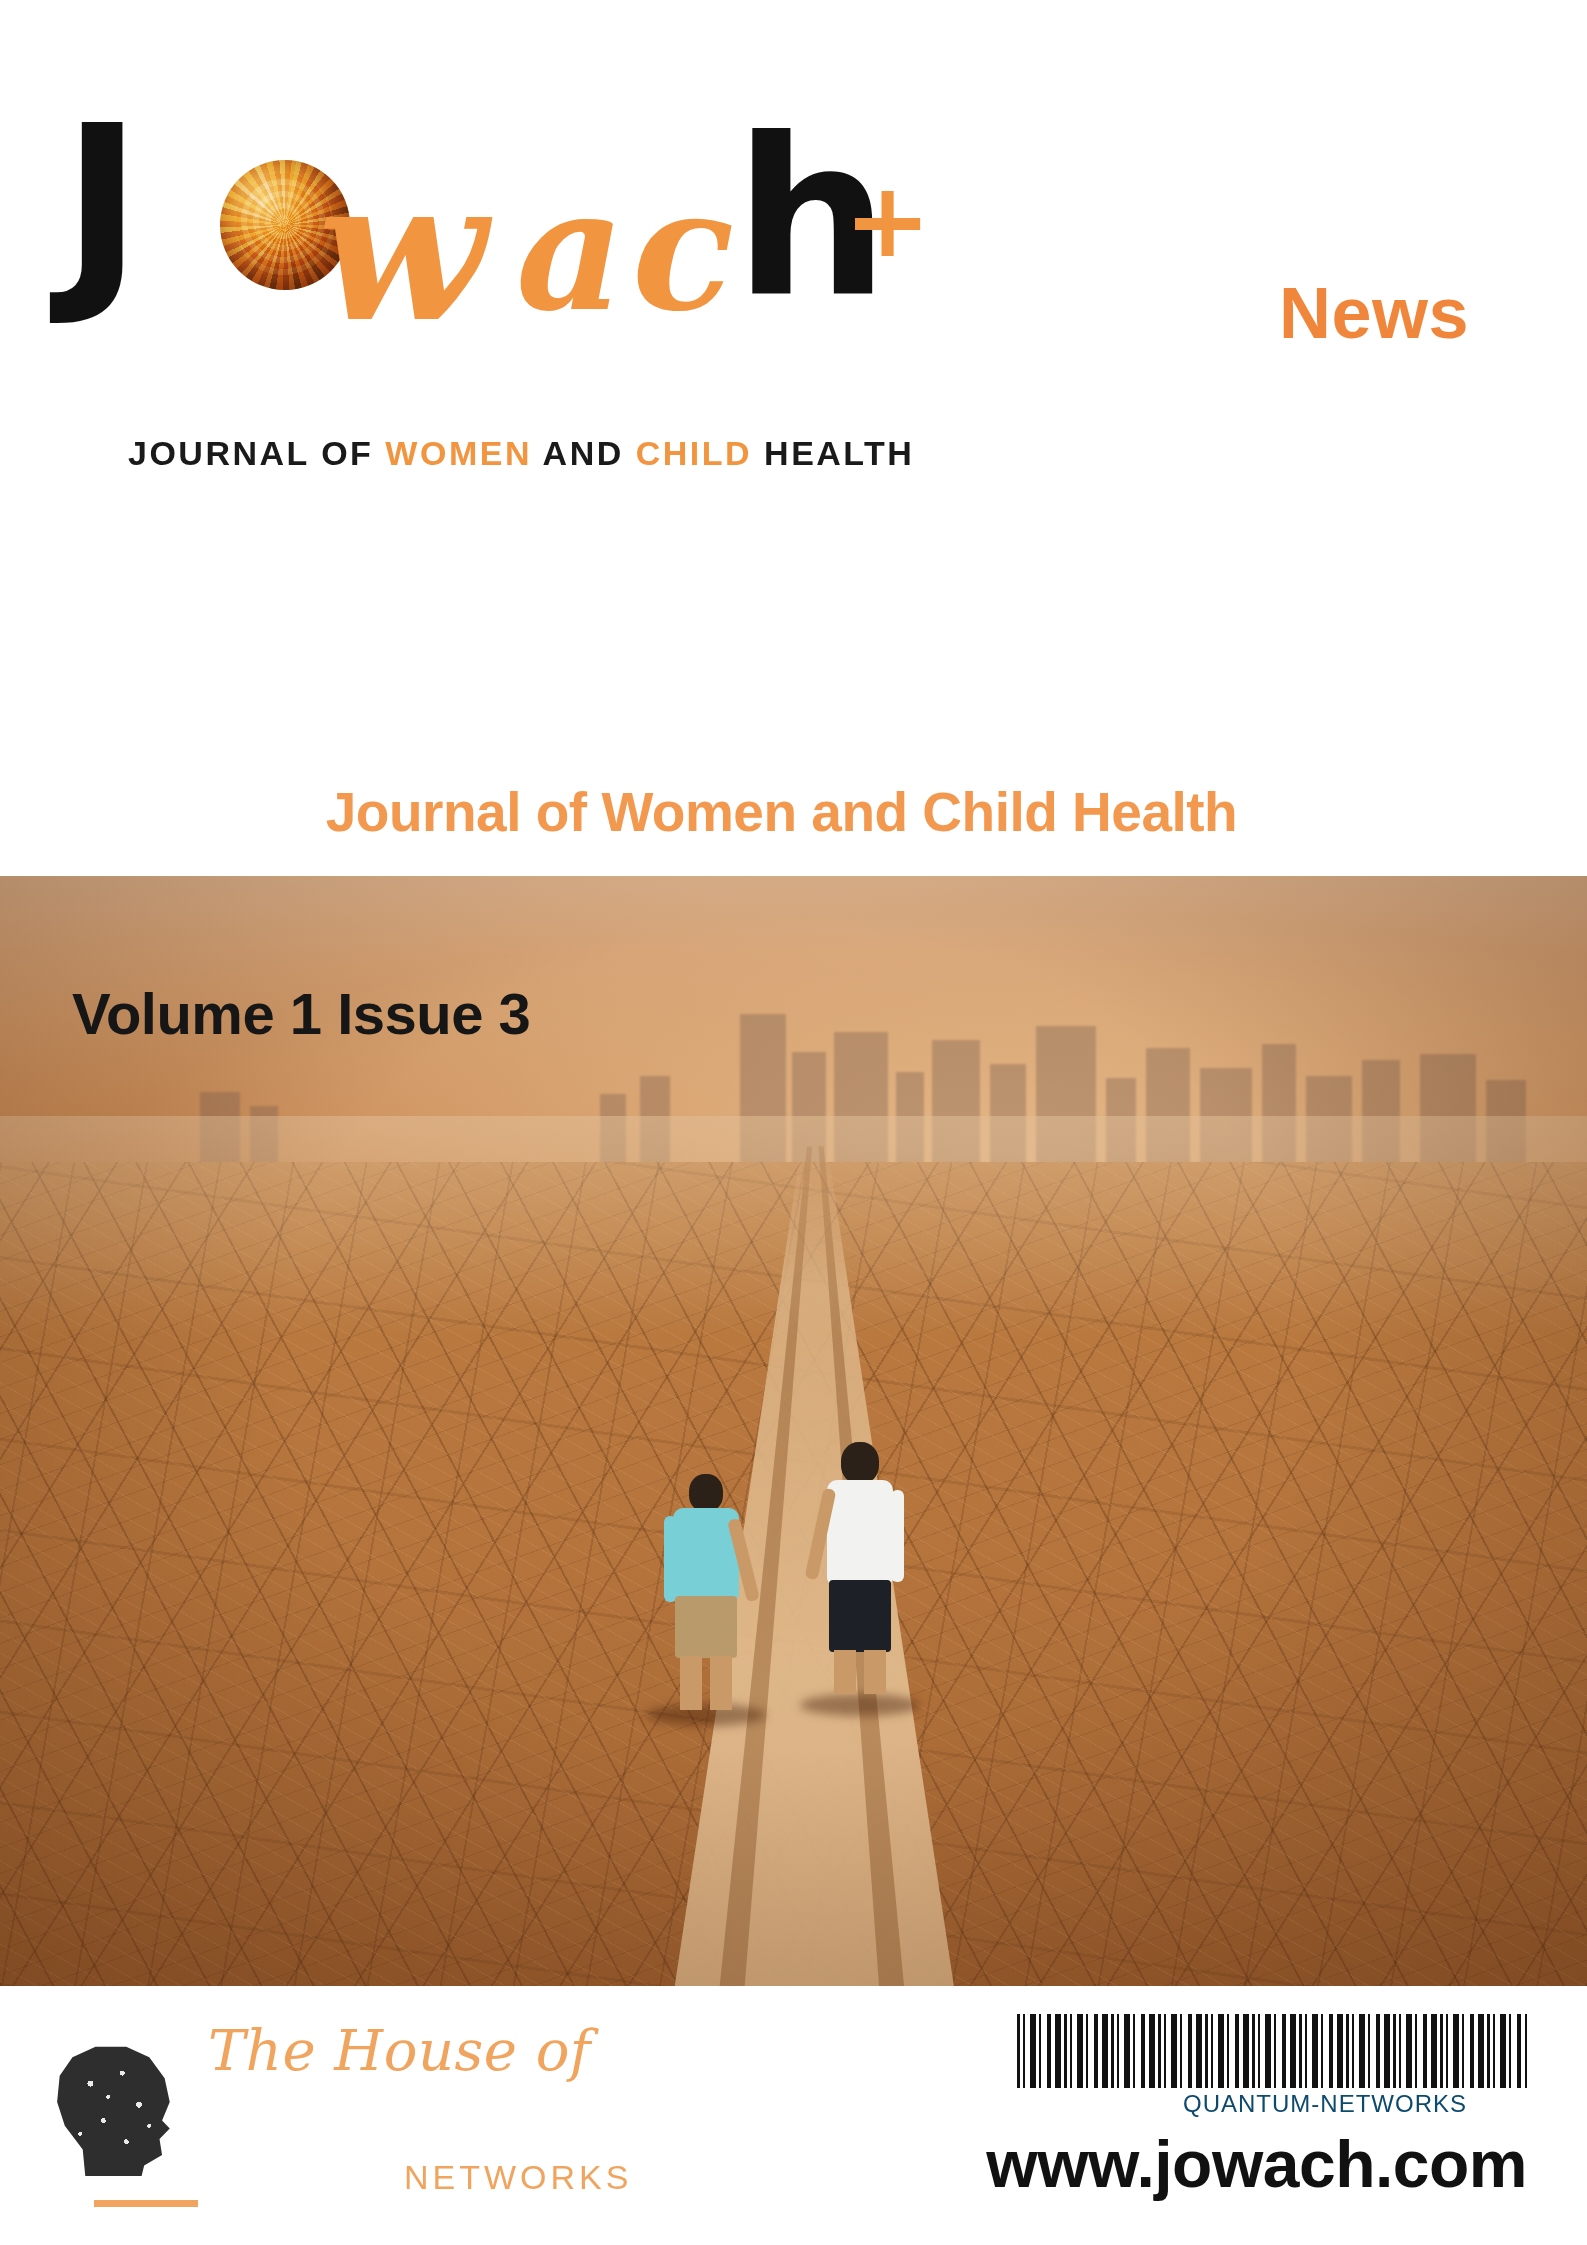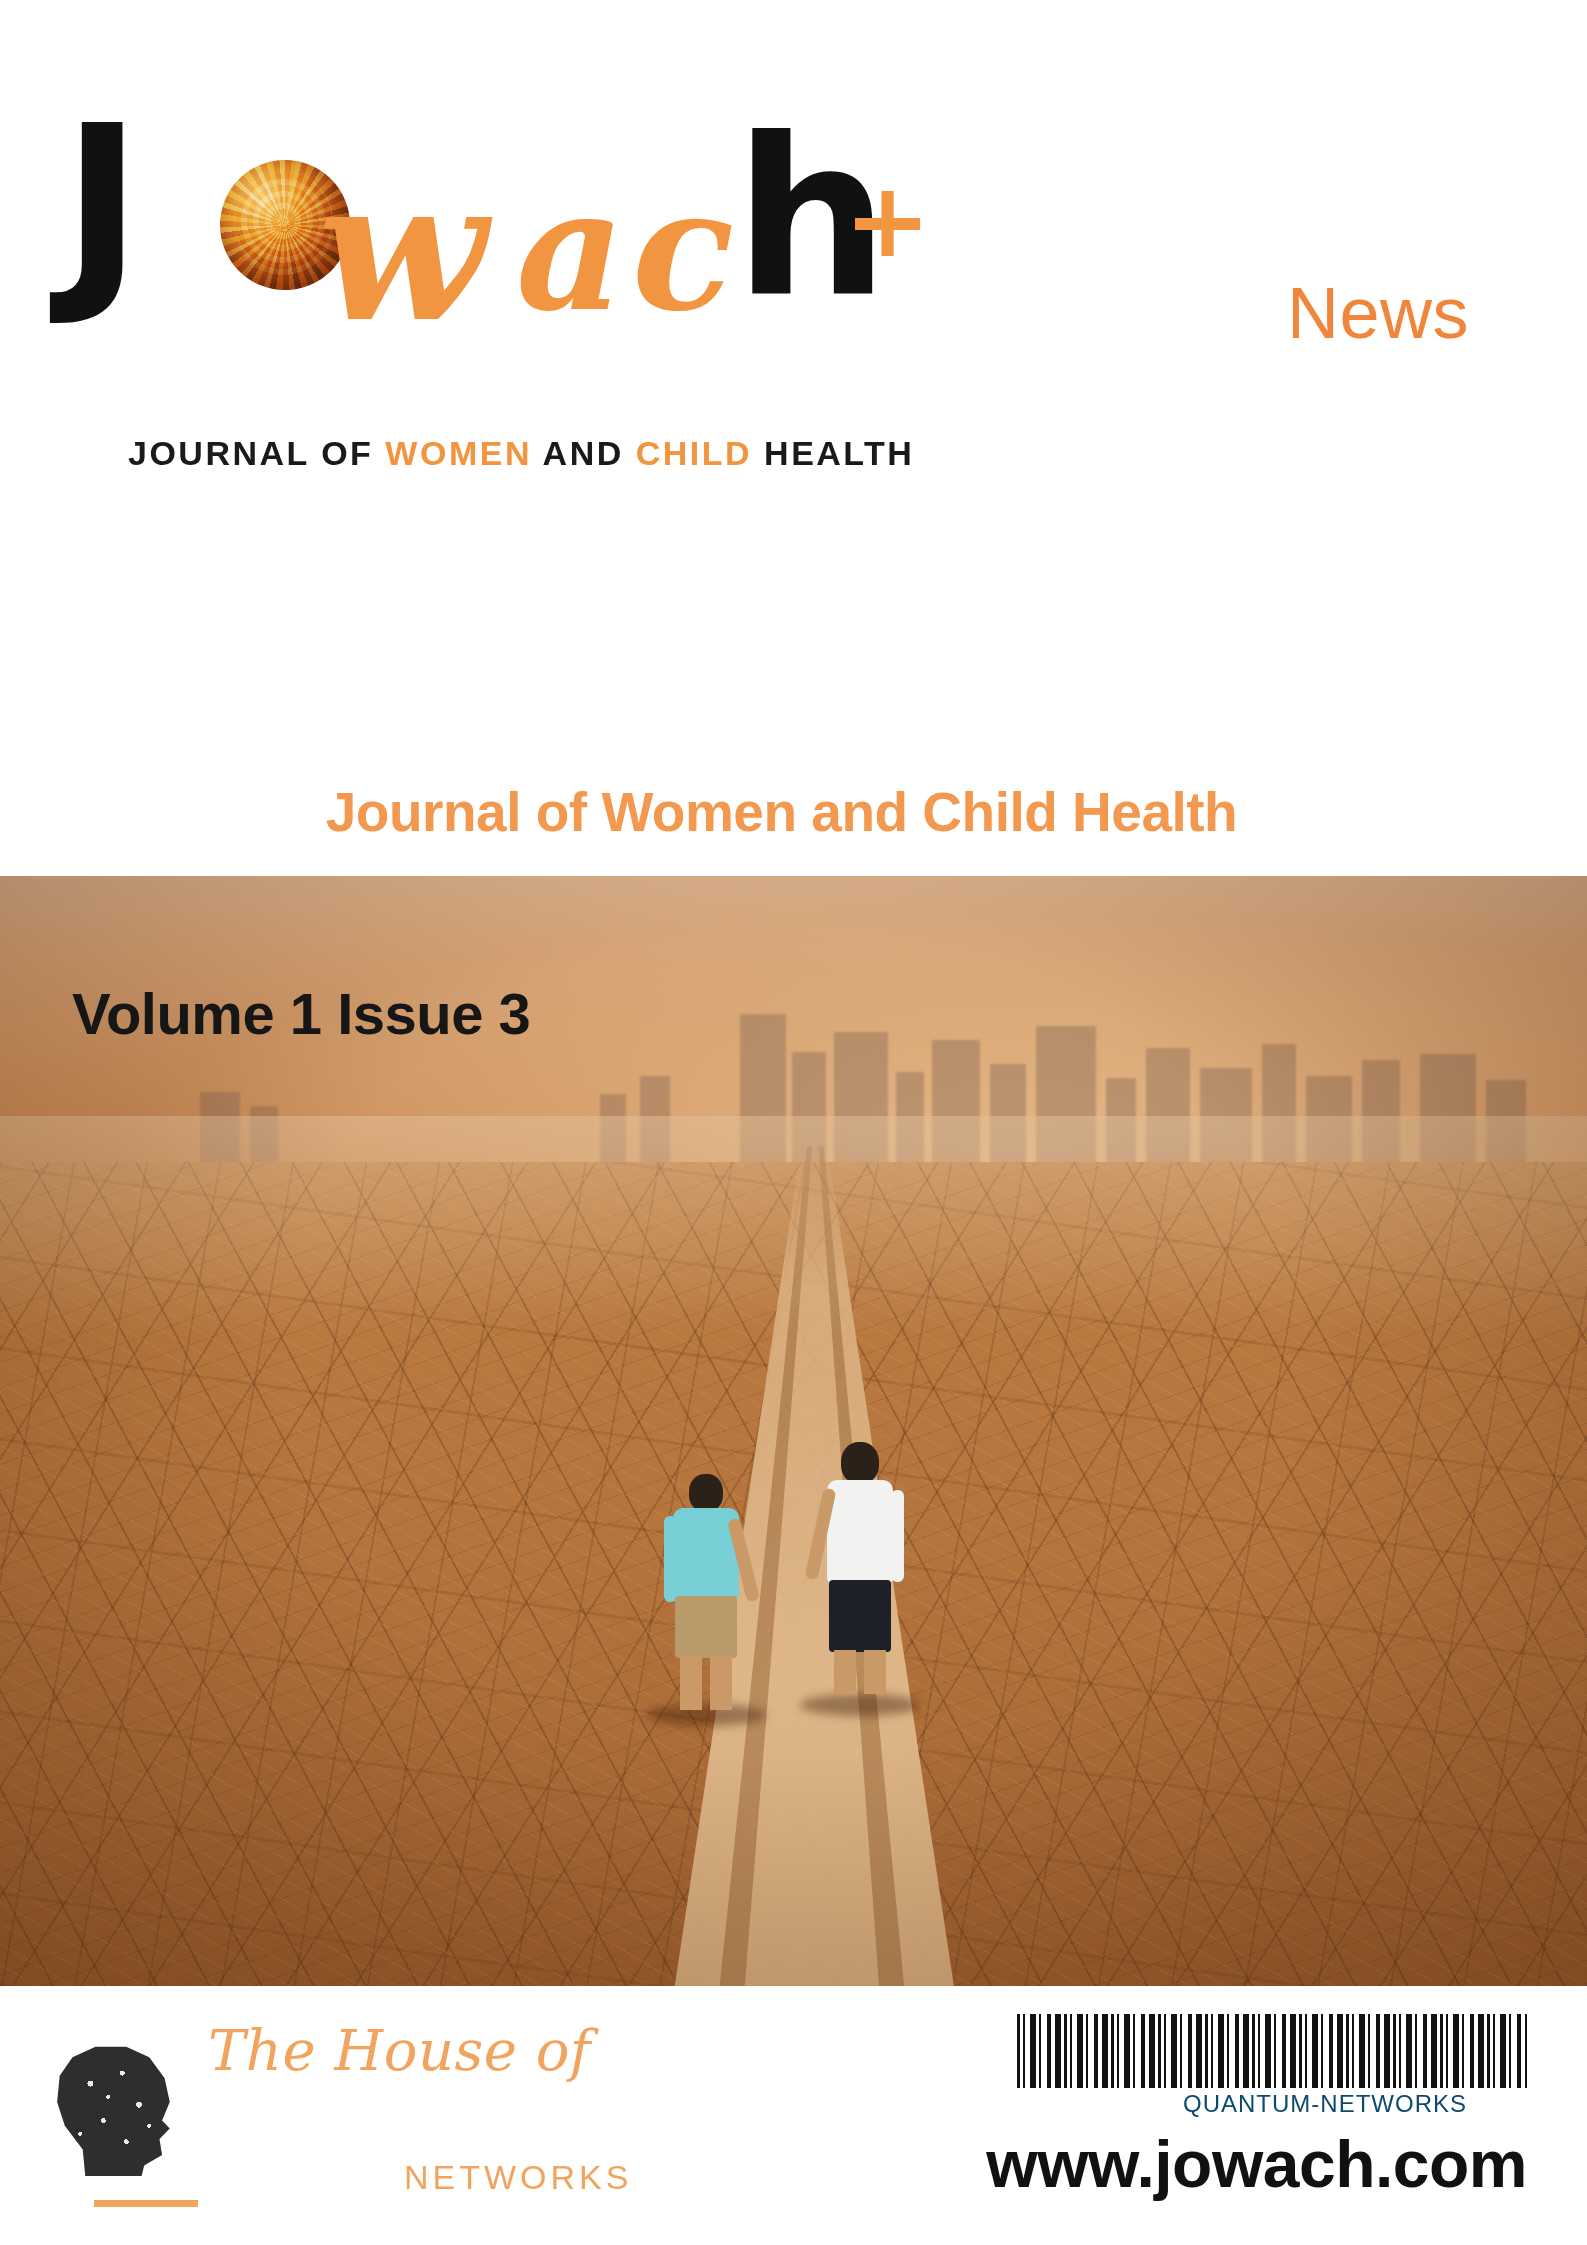--- a/index.html
+++ b/index.html
@@ -137,21 +137,21 @@
     color: #1a1a1a;
     white-space: nowrap;
   }
   .logo-tagline .hl { color: #f29541; }
 
   .news-label {
     position: absolute;
     right: 118px;
     top: 272px;
     font-size: 72px;
-    font-weight: normal;
+    font-weight: bold;
     color: #f0863c;
     letter-spacing: 0.5px;
   }
 
   
   .headline {
     position: absolute;
     left: 62px;
     top: 482px;
     width: 1480px;

